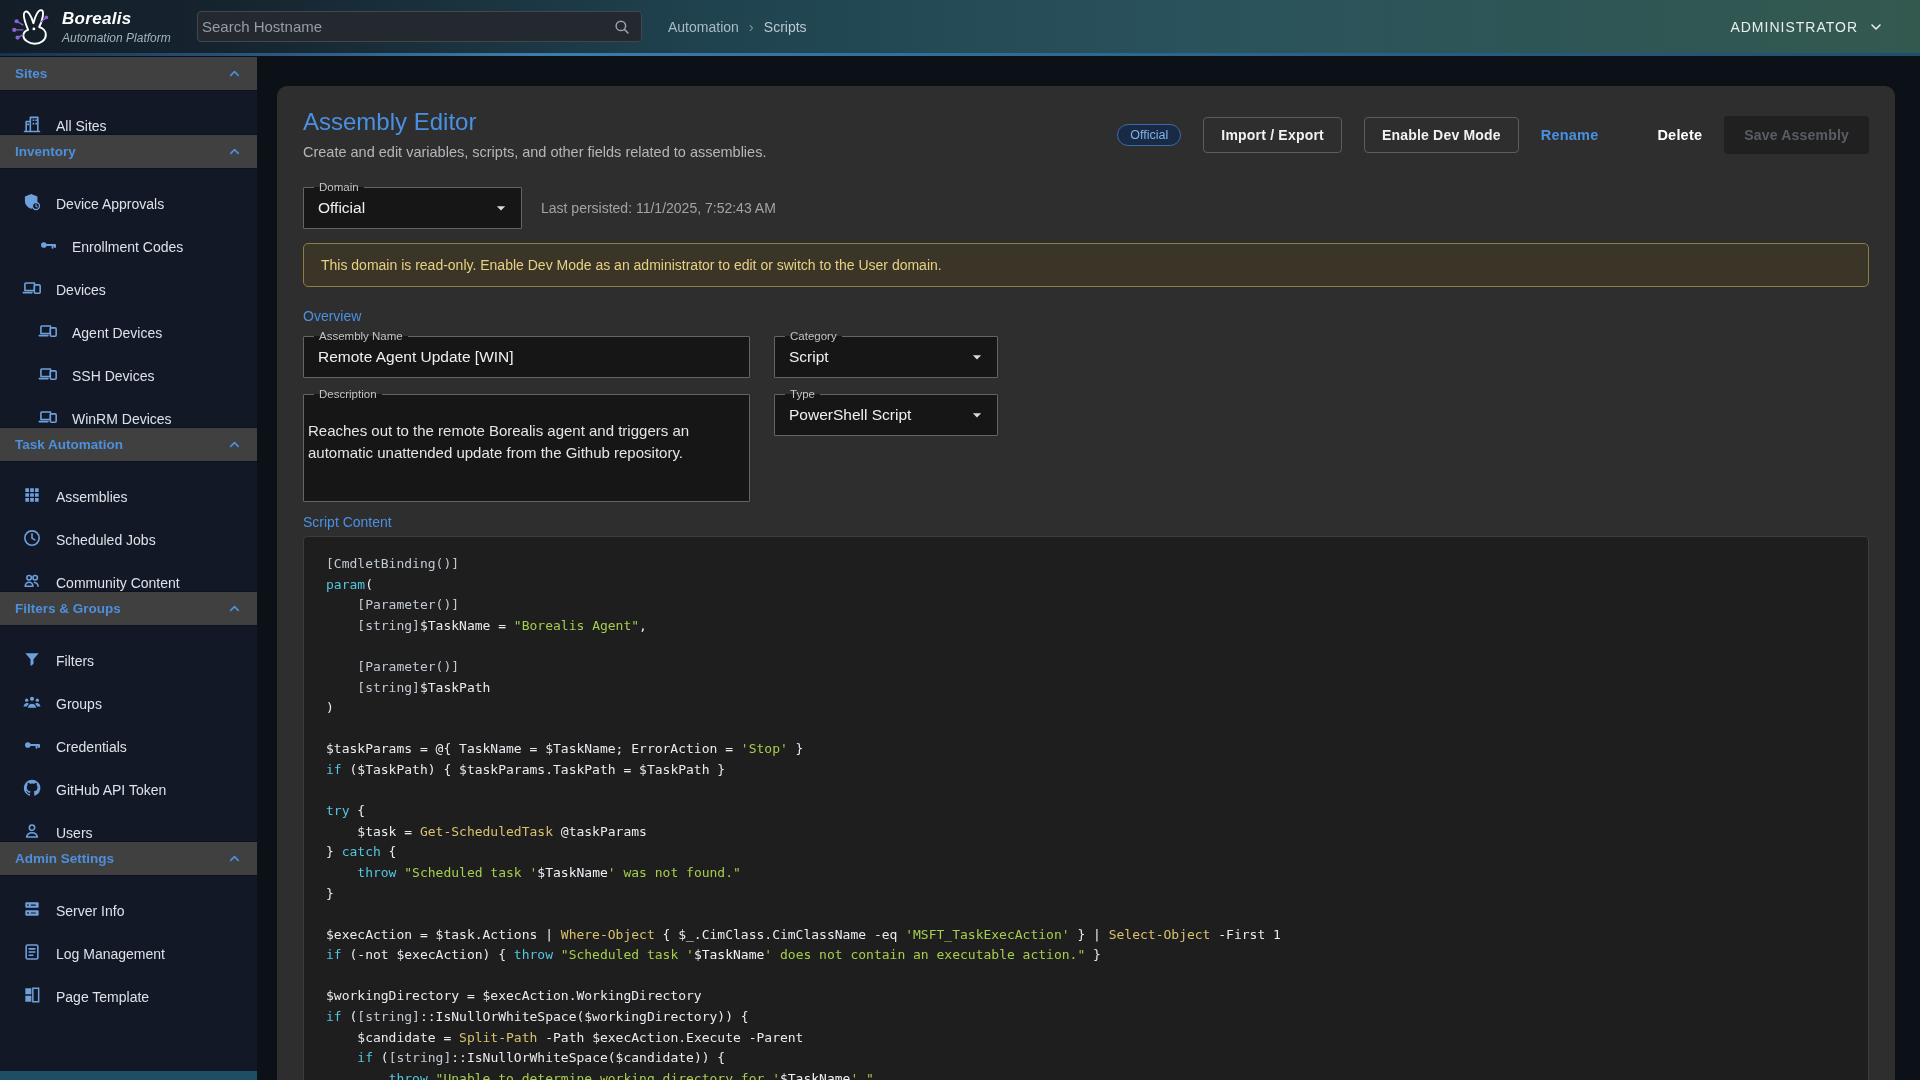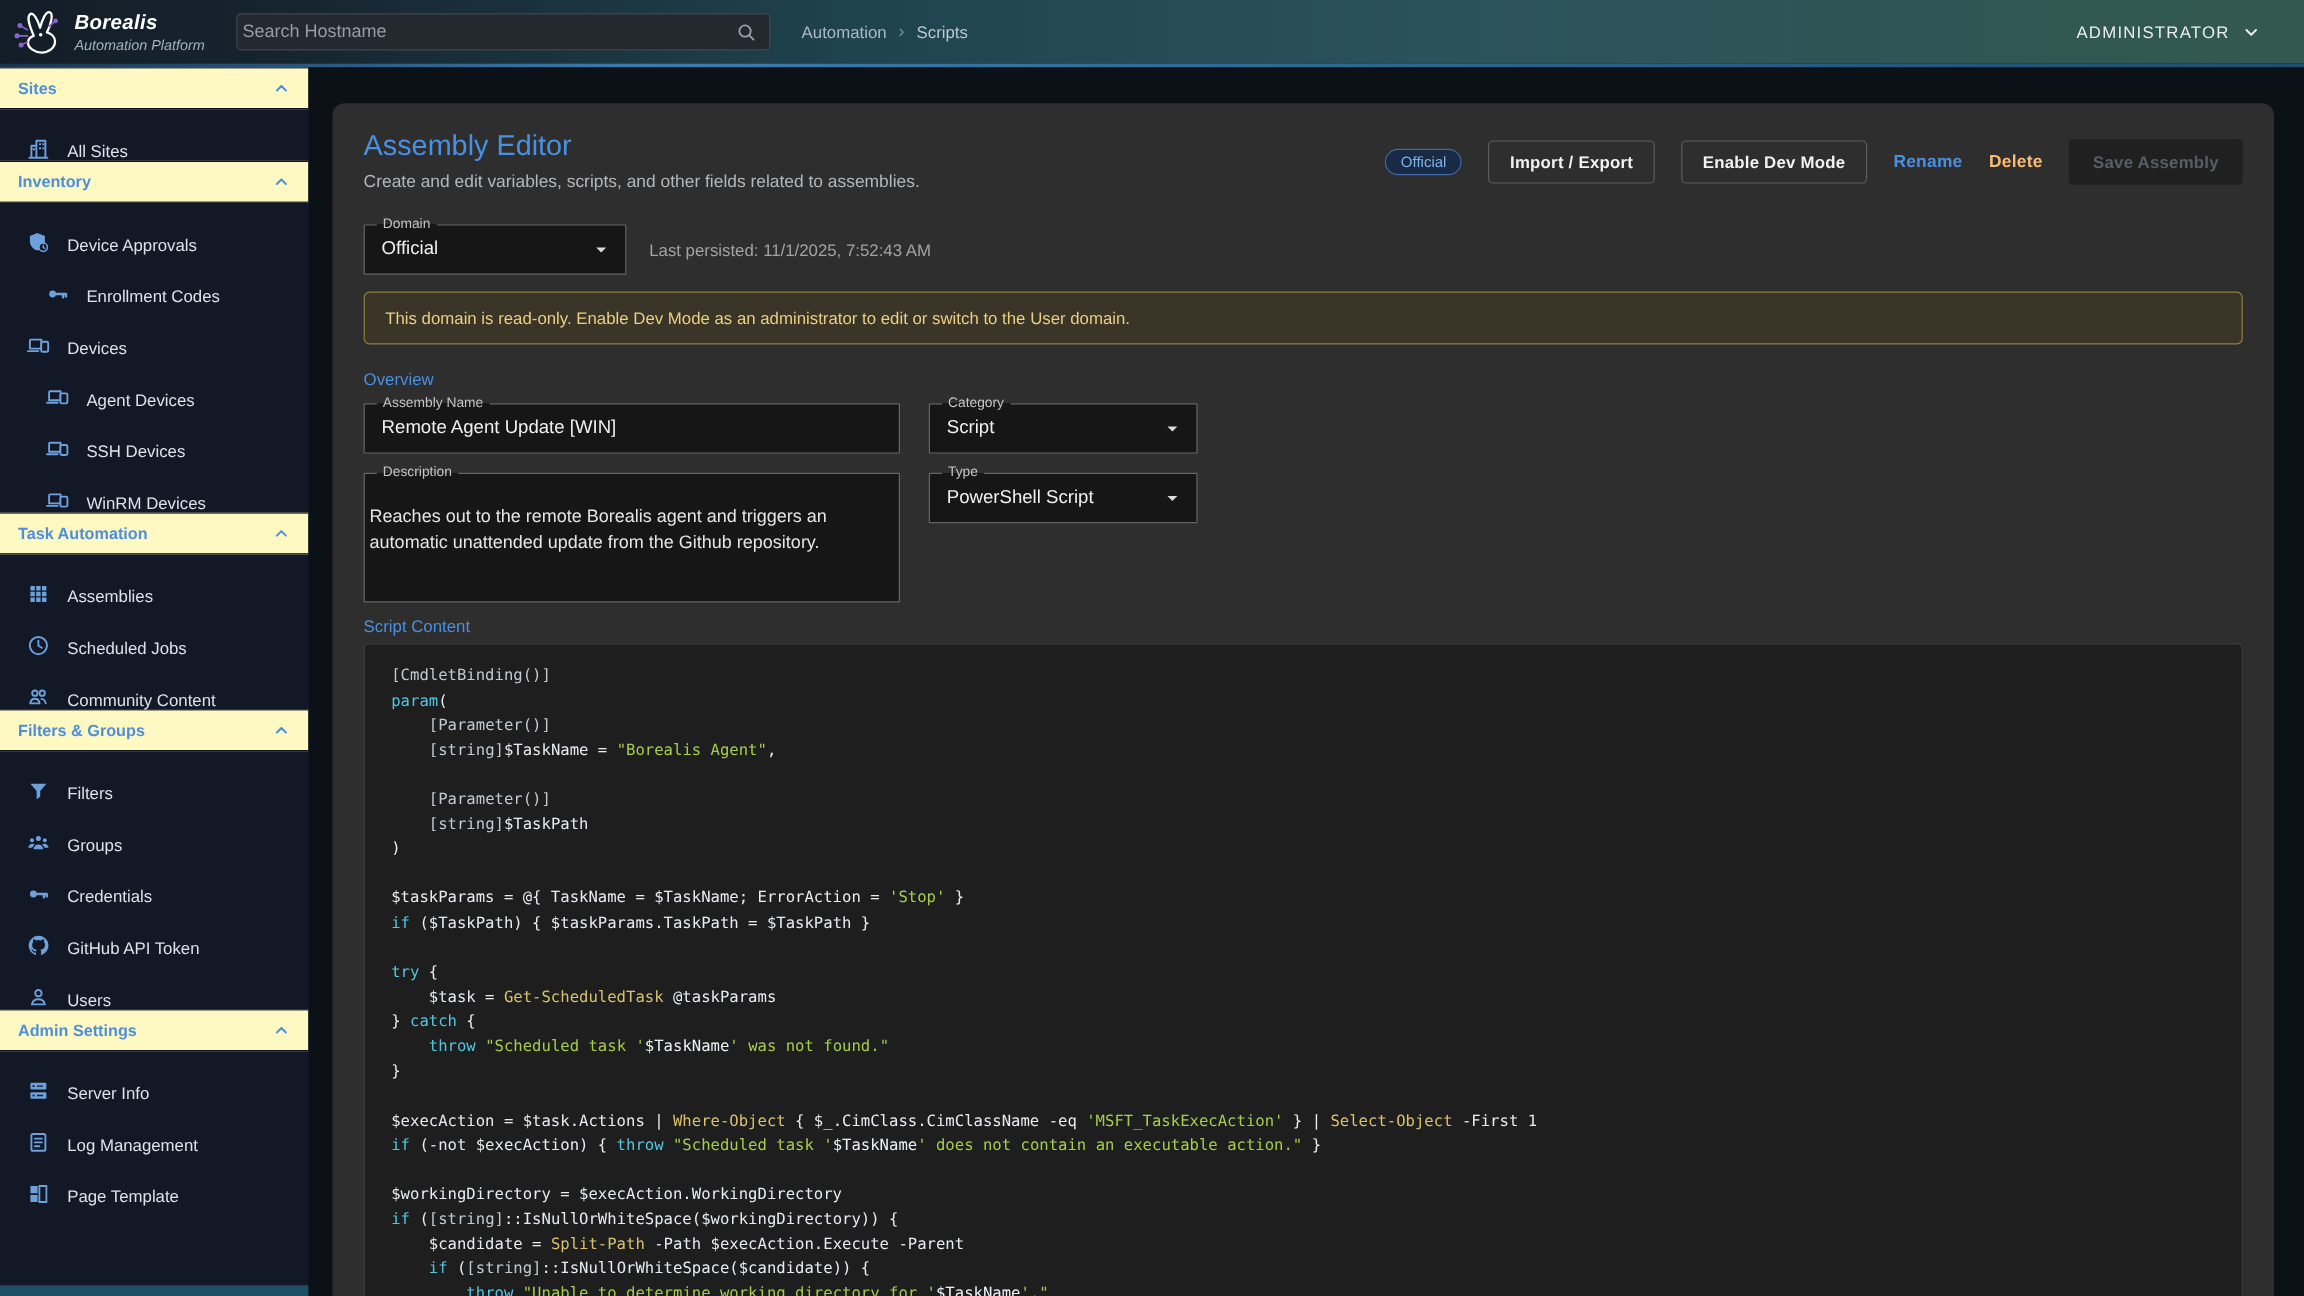--- a/index.html
+++ b/index.html
@@ -44,21 +44,21 @@
   .crumb-sep { color:#7f939e; font-size:15px; }
   .user-menu { position:absolute; right:36px; top:0; height:53px; display:flex; align-items:center; gap:10px; cursor:default; }
   .user-name { font-size:14px; font-weight:500; letter-spacing:1px; color:#e9eef0; }
 
   
   .sidebar {
     position:absolute; left:0; top:56px; width:257px; height:1015px;
     background:#121826; overflow:hidden;
   }
   .sb-header {
-    height:35px; background:#fef9c3; display:flex; align-items:center;
+    height:35px; background:#404040; display:flex; align-items:center;
     justify-content:space-between; padding:0 15px;
     border-top:1px solid #0d1220; border-bottom:1px solid #0d1220;
     cursor:pointer;
   }
   .sb-header-label { color:#4d8fdc; font-size:13.5px; font-weight:bold; }
   .sb-item { height:43px; display:flex; align-items:flex-end; padding-left:22px; cursor:pointer; }
   .sb-item.indent { padding-left:38px; }
   .sb-icon { width:20px; height:20px; display:flex; margin-right:14px; flex-shrink:0; }
   .sb-icon svg { width:20px; height:20px; }
   .sb-label { font-size:14px; color:#dce2e8; }
@@ -79,21 +79,21 @@
     background:#192a45; border:1px solid #3f68a8; color:#7fb2e8;
     font-size:12.5px; padding:3px 12px; border-radius:12px;
   }
   .btn-outline {
     background:transparent; border:1px solid #5c5c5c; border-radius:4px;
     color:#f2f2f2; font-size:14px; font-weight:600; padding:9px 17px;
     font-family:"Liberation Sans", sans-serif; cursor:pointer; letter-spacing:.2px;
   }
   .btn-text { background:none; border:none; font-size:14.5px; font-weight:600; cursor:pointer; font-family:"Liberation Sans", sans-serif; letter-spacing:.2px; }
   .btn-rename { color:#4a90e2; }
-  .btn-delete { color:#fdba74; }
+  .btn-delete { color:#ffffff;margin-left:37px; }
   .btn-save {
     background:#202020; border:none; border-radius:4px; color:#595e66;
     font-size:14px; font-weight:600; padding:11px 20px;
     font-family:"Liberation Sans", sans-serif; letter-spacing:.2px;
   }
 
   
   .ffield { position:relative; background:#161616; border:1px solid #646464; border-radius:1px; }
   .ffield > label {
     position:absolute; top:-9px; left:10px; font-size:11.5px; color:#c4c4c4;

